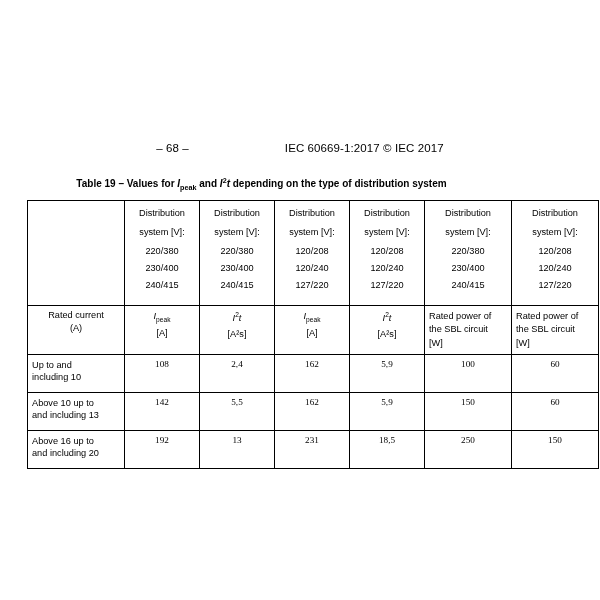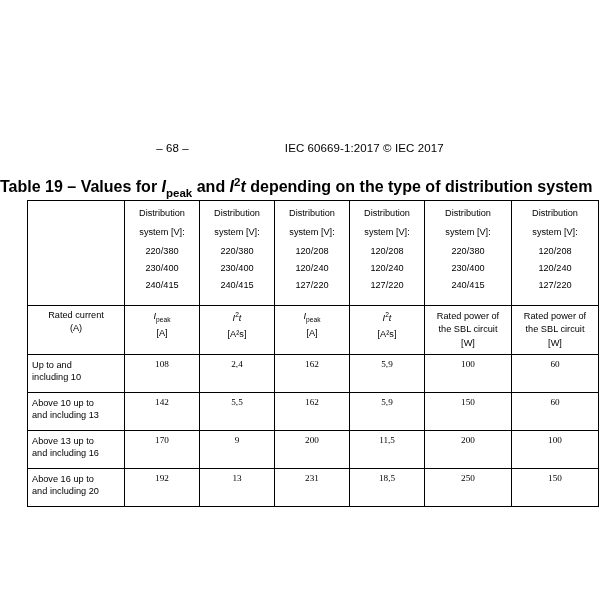--- a/index.html
+++ b/index.html
@@ -38,21 +38,21 @@
   }
   .standard-ref {
     white-space: nowrap;
   }
   .table-caption {
     position: absolute;
     top: 176px;
     left: 0;
     width: 523px;
     text-align: center;
-    font-size: 16px;
+    font-size: 10px;
     font-weight: bold;
     white-space: nowrap;
   }
   .sub {
     font-size: 0.72em;
     vertical-align: sub;
   }
   .sup {
     font-size: 0.72em;
     vertical-align: super;
@@ -103,21 +103,20 @@
     padding-bottom: 6px;
     line-height: 1.5;
   }
   .sym-cell .sym {
     font-style: italic;
   }
   .sym-cell .unit {
     margin-top: 2px;
   }
   .pow-cell {
-    text-align: center;
     vertical-align: bottom;
     padding-bottom: 6px;
     line-height: 1.45;
     margin-top: 28px;
   }
   .data-row td {
     height: 29px;
   }
   .row-label {
     padding: 4px 0 0 7px;
@@ -259,32 +258,20 @@
           <div>and including 13</div>
         </td>
         <td class="data-cell">142</td>
         <td class="data-cell">5,5</td>
         <td class="data-cell">162</td>
         <td class="data-cell">5,9</td>
         <td class="data-cell">150</td>
         <td class="data-cell">60</td>
       </tr>
 
-      <tr class="data-row">
-        <td class="row-label">
-          <div>Above 13 up to</div>
-          <div>and including 16</div>
-        </td>
-        <td class="data-cell">170</td>
-        <td class="data-cell">9</td>
-        <td class="data-cell">200</td>
-        <td class="data-cell">11,5</td>
-        <td class="data-cell">200</td>
-        <td class="data-cell">100</td>
-      </tr>
 
       <tr class="data-row">
         <td class="row-label">
           <div>Above 16 up to</div>
           <div>and including 20</div>
         </td>
         <td class="data-cell">192</td>
         <td class="data-cell">13</td>
         <td class="data-cell">231</td>
         <td class="data-cell">18,5</td>

